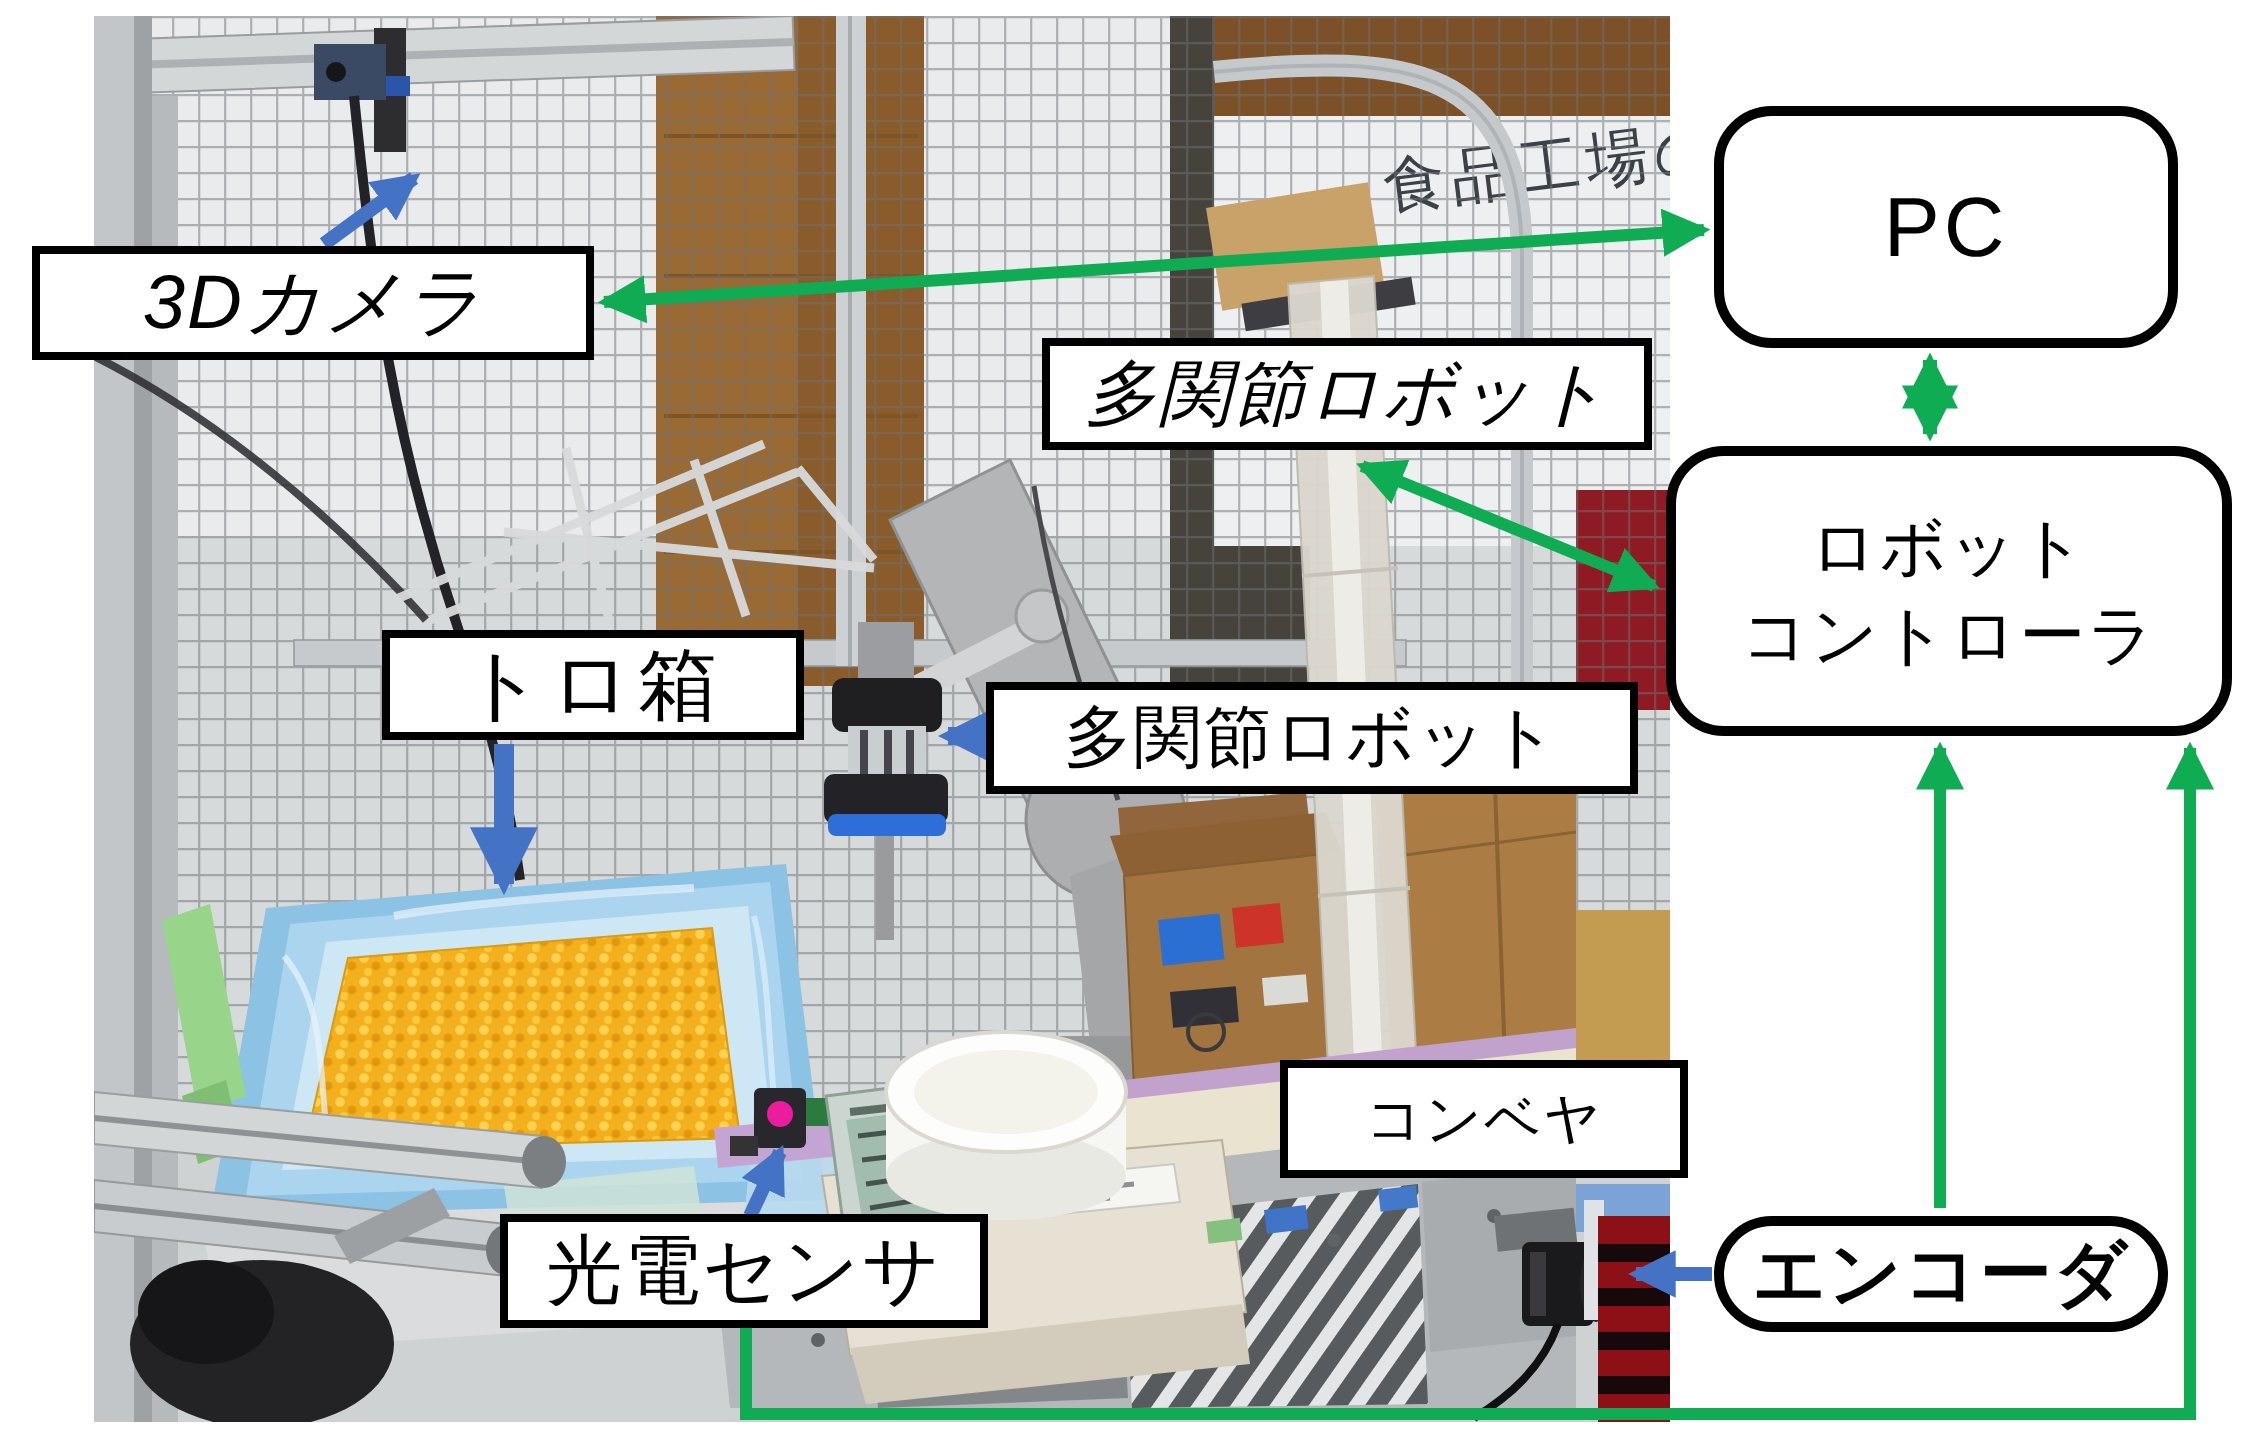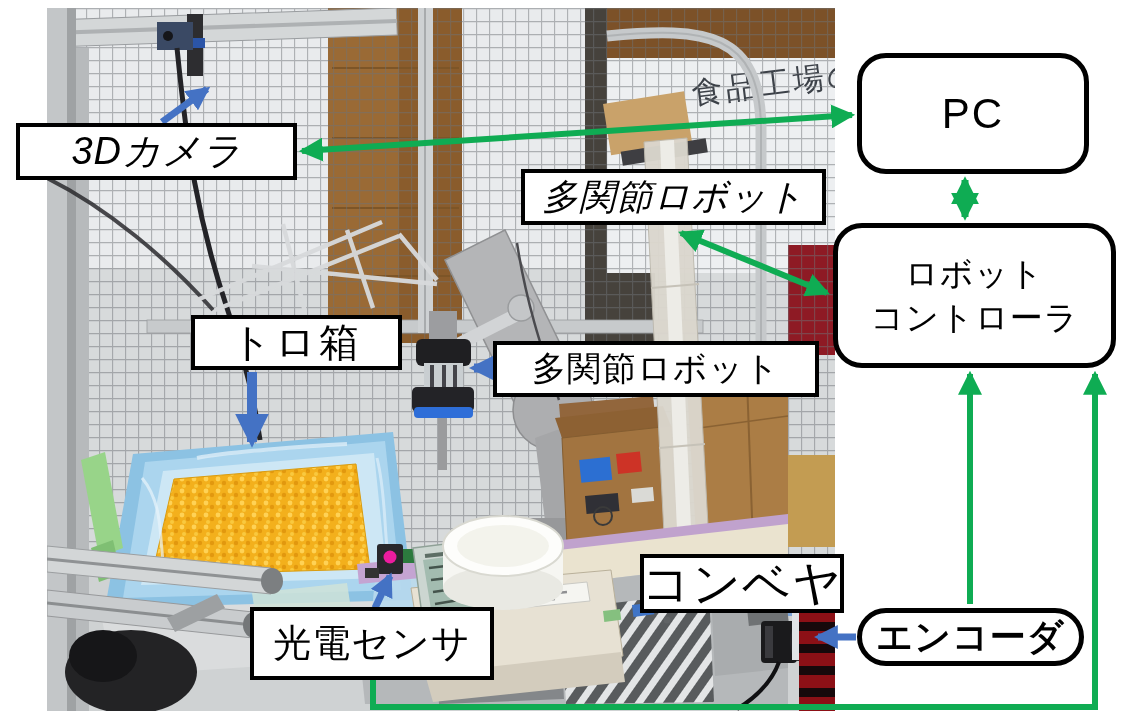--- a/index.html
+++ b/index.html
@@ -8,22 +8,22 @@
   .photo{position:absolute;left:47px;top:8px;width:788px;height:703px;overflow:hidden;z-index:1;}
   .overlay{position:absolute;left:0;top:0;z-index:2;pointer-events:none;}
   .label,.node{position:absolute;z-index:3;background:#ffffff;border:4px solid #000000;
         box-sizing:border-box;display:flex;align-items:center;justify-content:center;
         color:#000;letter-spacing:1px;white-space:nowrap;}
   .node{border-width:5px;border-radius:29px;}
   .lb-camera  {left:16px; top:123px;width:281px;height:57px;font-size:38px;font-style:italic;}
   .lb-tro     {left:143px;top:315px;width:211px;height:55px;font-size:40px;letter-spacing:3px;margin-left:48px;}
   .lb-robot   {left:521px;top:169px;width:305px;height:56px;font-size:36px;font-style:italic;}
   .lb-effector{left:493px;top:341px;width:326px;height:56px;font-size:34px;}
-  .lb-conveyor{left:640px;top:554px;width:204px;height:59px;font-size:48px;}
-  .lb-sensor  {left:250px;top:607px;width:244px;height:73px;font-size:38px;align-items:center;}
+  .lb-conveyor{left:640px;top:530px;width:204px;height:59px;font-size:28px;}
+  .lb-sensor  {left:250px;top:607px;width:244px;height:57px;font-size:38px;align-items:center;}
   .nd-pc      {left:857px;top:53px; width:232px;height:121px;font-size:42px;letter-spacing:2px;}
   .nd-ctrl    {left:833px;top:223px;width:283px;height:145px;font-size:33px;flex-direction:column;line-height:1.32;}
   .nd-encoder {left:857px;top:608px;width:227px;height:58px;font-size:36px;font-weight:bold;}
 </style>
 </head>
 <body>
 
 <div class="stage">
 
   <div class="photo">

